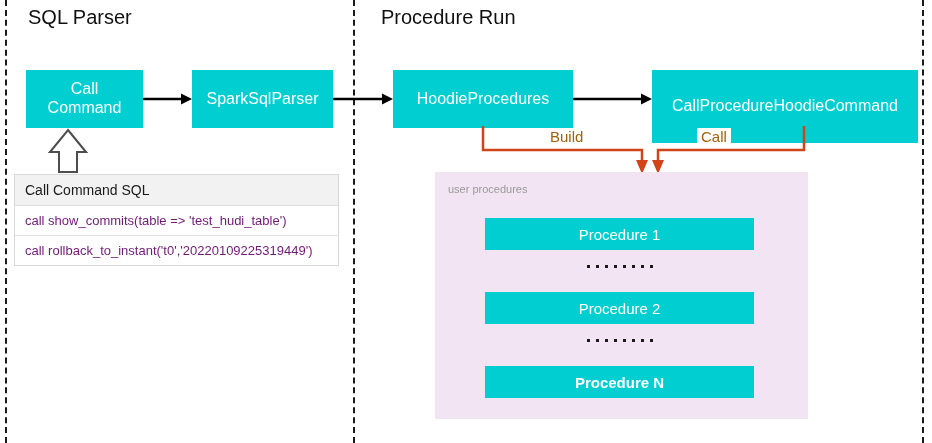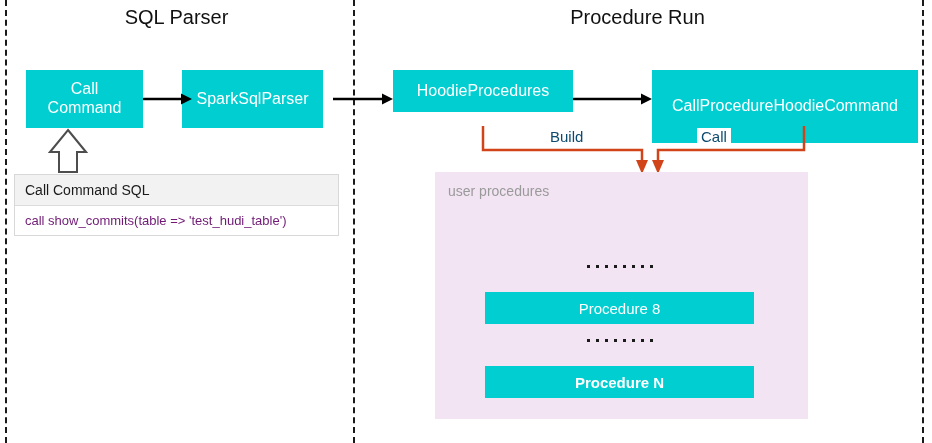--- a/index.html
+++ b/index.html
@@ -29,41 +29,41 @@
   #div-left   { left: 5px;   }
   #div-mid    { left: 353px; }
   #div-right  { left: 922px; }
 
   
   .section-title {
     position: absolute;
     font-size: 20px;
     color: #111111;
     white-space: nowrap;
-    text-align: center;
+    padding-left: 28px;
   }
   #title-sql  { left: 0px;   top: 6px;  width: 353px; }
   #title-proc { left: 353px; top: 6px;  width: 569px; }
 
   
   .tealbox {
     position: absolute;
     background: #00CED1;
     color: #ffffff;
     display: flex;
     align-items: center;
     justify-content: center;
     text-align: center;
     font-size: 16px;
     line-height: 1.18;
     box-sizing: border-box;
   }
   #box-call-command { left: 26px;  top: 70px; width: 117px; height: 58px; }
-  #box-sparksql     { left: 182px; top: 70px; width: 141px; height: 58px; }
-  #box-hoodieproc   { left: 393px; top: 70px; width: 180px; height: 42px; }
+  #box-sparksql     { left: 192px; top: 70px; width: 141px; height: 58px; }
+  #box-hoodieproc   { left: 393px; top: 70px; width: 180px; height: 58px; }
   #box-callproccmd  { left: 652px; top: 70px; width: 266px; height: 73px; }
 
   
   .arrow-black {
     position: absolute;
     height: 14px;
   }
   #arrow-1 { left: 143px; top: 92px; width: 49px; }
   #arrow-2 { left: 333px; top: 92px; width: 60px; }
   #arrow-3 { left: 573px; top: 92px; width: 79px; }
@@ -111,21 +111,21 @@
   #orange-connectors {
     position: absolute;
     left: 393px;
     top: 126px;
     width: 480px;
     height: 50px;
   }
   .conn-label {
     position: absolute;
     font-size: 15px;
-    color: #0c4a6e;
+    color: #a16207;
     white-space: nowrap;
     background: #ffffff;
     padding: 0 4px;
   }
   #label-build { left: 546px; top: 128px; }
   #label-call  { left: 697px; top: 128px; }
 
   
   #procedures-panel {
     position: absolute;
@@ -133,21 +133,21 @@
     top: 172px;
     width: 373px;
     height: 247px;
     background: #F3E4F3;
     box-sizing: border-box;
   }
   #procedures-panel-label {
     position: absolute;
     left: 13px;
     top: 11px;
-    font-size: 14px;
+    font-size: 11px;
     color: #9a9a9a;
     white-space: nowrap;
   }
   .proc-box {
     position: absolute;
     left: 50px;
     width: 269px;
     height: 32px;
     background: #00CED1;
     color: #ffffff;
@@ -224,50 +224,54 @@
     <polygon points="68,1.5 79,7 68,12.5" fill="#000000"></polygon>
   </svg>
 
   <svg id="up-arrow-outline" viewBox="0 0 40 46">
     <polygon points="20,2 38,24 29,24 29,44 11,44 11,24 2,24" fill="#ffffff" stroke="#4d4d4d" stroke-width="2" stroke-linejoin="miter"></polygon>
   </svg>
 
   <div id="sql-card">
     <div class="sql-header-row">Call Command SQL</div>
     <div class="sql-row">call show_commits(table =&gt; 'test_hudi_table')</div>
+    <div class="sql-row">call rollback_to_instant('t0','20220109225319449')</div>
   </div>
 
   <svg id="orange-connectors" viewBox="0 0 480 50">
 
     <path d="M 90 0 L 90 24 L 249 24 L 249 36" fill="none" stroke="#D1441A" stroke-width="2.5"></path>
     <polygon points="243,34 255,34 249,48" fill="#D1441A"></polygon>
 
     <path d="M 411 0 L 411 24 L 265 24 L 265 36" fill="none" stroke="#D1441A" stroke-width="2.5"></path>
     <polygon points="259,34 271,34 265,48" fill="#D1441A"></polygon>
   </svg>
   <div class="conn-label" id="label-build">Build</div>
   <div class="conn-label" id="label-call">Call</div>
 
   <div id="procedures-panel">
     <div id="procedures-panel-label">user procedures</div>
 
+    <div class="proc-box" id="proc-1">
+      <span>Procedure 1</span>
+    </div>
 
     <div class="proc-dots" id="dots-1">
       <span></span>
         <span></span>
         <span></span>
         <span></span>
         <span></span>
         <span></span>
         <span></span>
         <span></span>
     </div>
 
     <div class="proc-box" id="proc-2">
-      <span>Procedure 8</span>
+      <span>Procedure 2</span>
     </div>
 
     <div class="proc-dots" id="dots-2">
       <span></span>
         <span></span>
         <span></span>
         <span></span>
         <span></span>
         <span></span>
         <span></span>

